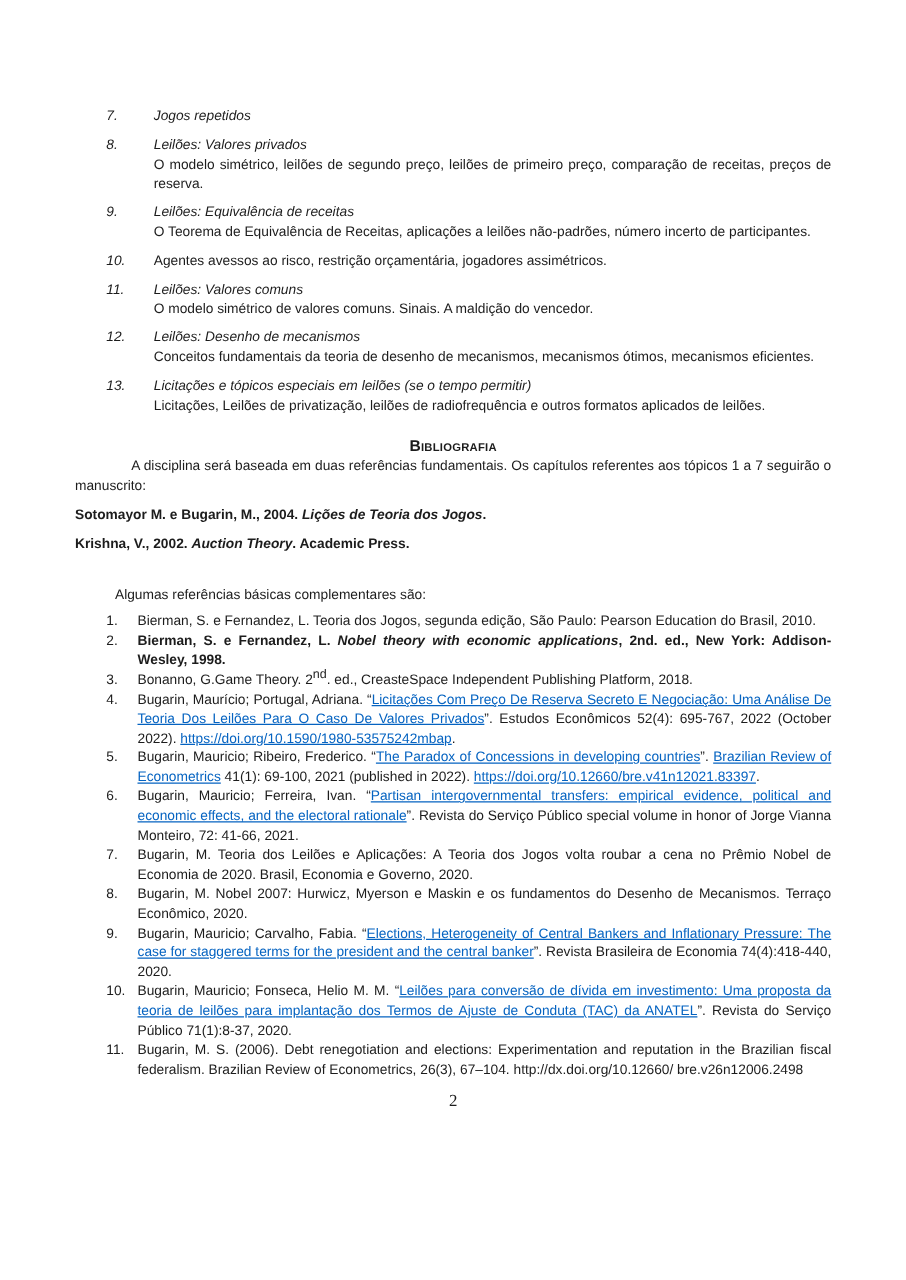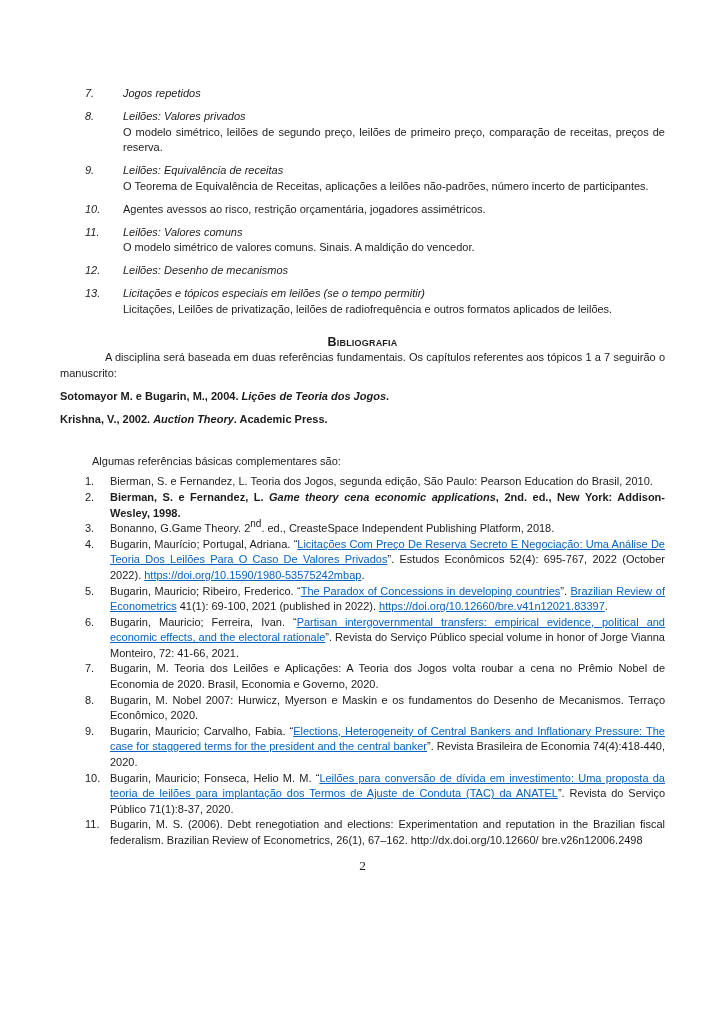--- a/index.html
+++ b/index.html
@@ -112,20 +112,21 @@
       <span class="topic-num">11.</span>
       <div class="topic-body">
         <div class="topic-title">Leilões: Valores comuns</div>
         <div class="topic-desc">O modelo simétrico de valores comuns. Sinais. A maldição do vencedor.</div>
       </div>
     </div>
     <div class="topic">
       <span class="topic-num">12.</span>
       <div class="topic-body">
         <div class="topic-title">Leilões: Desenho de mecanismos</div>
+        <div class="topic-desc">Conceitos fundamentais da teoria de desenho de mecanismos, mecanismos ótimos, mecanismos eficientes.</div>
       </div>
     </div>
     <div class="topic">
       <span class="topic-num">13.</span>
       <div class="topic-body">
         <div class="topic-title">Licitações e tópicos especiais em leilões (se o tempo permitir)</div>
         <div class="topic-desc">Licitações, Leilões de privatização, leilões de radiofrequência e outros formatos aplicados de leilões.</div>
       </div>
     </div>
   </div>
@@ -141,21 +142,21 @@
 
   <p class="complementary">Algumas referências básicas complementares são:</p>
 
   <div class="refs">
     <div class="ref-row">
       <span class="ref-num">1.</span>
       <div class="ref-text"><span class="seg-n">Bierman, S. e Fernandez, L. </span><span class="seg-i">Teoria dos Jogos</span><span class="seg-n">, segunda edição, São Paulo: Pearson Education do Brasil, 2010.</span></div>
     </div>
     <div class="ref-row">
       <span class="ref-num">2.</span>
-      <div class="ref-text"><span class="seg-b">Bierman, S. e Fernandez, L. </span><span class="seg-bi">Game theory cena economic applications</span><span class="seg-b">, 2nd. ed., New York: Addison-Wesley, 1998.</span></div>
+      <div class="ref-text"><span class="seg-b">Bierman, S. e Fernandez, L. </span><span class="seg-bi">Nobel theory with economic applications</span><span class="seg-b">, 2nd. ed., New York: Addison-Wesley, 1998.</span></div>
     </div>
     <div class="ref-row">
       <span class="ref-num">3.</span>
       <div class="ref-text"><span class="seg-n">Bonanno, G.</span><span class="seg-i">Game Theory</span><span class="seg-n">. 2</span><sup class="seg-sup">nd</sup><span class="seg-n">. ed., CreasteSpace Independent Publishing Platform, 2018.</span></div>
     </div>
     <div class="ref-row">
       <span class="ref-num">4.</span>
       <div class="ref-text"><span class="seg-n">Bugarin, Maurício; Portugal, Adriana. “</span><span class="seg-l">Licitações Com Preço De Reserva Secreto E Negociação: Uma Análise De Teoria Dos Leilões Para O Caso De Valores Privados</span><span class="seg-n">”. Estudos Econômicos 52(4): 695-767, 2022 (October 2022). </span><span class="seg-l">https://doi.org/10.1590/1980-53575242mbap</span><span class="seg-n">.</span></div>
     </div>
     <div class="ref-row">
@@ -177,19 +178,19 @@
     <div class="ref-row">
       <span class="ref-num">9.</span>
       <div class="ref-text"><span class="seg-n">Bugarin, Mauricio; Carvalho, Fabia. “</span><span class="seg-l">Elections, Heterogeneity of Central Bankers and Inflationary Pressure: The case for staggered terms for the president and the central banker</span><span class="seg-n">”. Revista Brasileira de Economia 74(4):418-440, 2020.</span></div>
     </div>
     <div class="ref-row">
       <span class="ref-num">10.</span>
       <div class="ref-text"><span class="seg-n">Bugarin, Mauricio; Fonseca, Helio M. M. “</span><span class="seg-l">Leilões para conversão de dívida em investimento: Uma proposta da teoria de leilões para implantação dos Termos de Ajuste de Conduta (TAC) da ANATEL</span><span class="seg-n">”. Revista do Serviço Público 71(1):8-37, 2020.</span></div>
     </div>
     <div class="ref-row">
       <span class="ref-num">11.</span>
-      <div class="ref-text"><span class="seg-n">Bugarin, M. S. (2006). Debt renegotiation and elections: Experimentation and reputation in the Brazilian fiscal federalism. Brazilian Review of Econometrics, 26(1), 67–162. http://dx.doi.org/10.12660/ bre.v26n12006.2498</span></div>
+      <div class="ref-text"><span class="seg-n">Bugarin, M. S. (2006). Debt renegotiation and elections: Experimentation and reputation in the Brazilian fiscal federalism. Brazilian Review of Econometrics, 26(3), 67–104. http://dx.doi.org/10.12660/ bre.v26n12006.2498</span></div>
     </div>
   </div>
 
   <div class="page-number">2</div>
 
 </div>
 
 </body></html>

